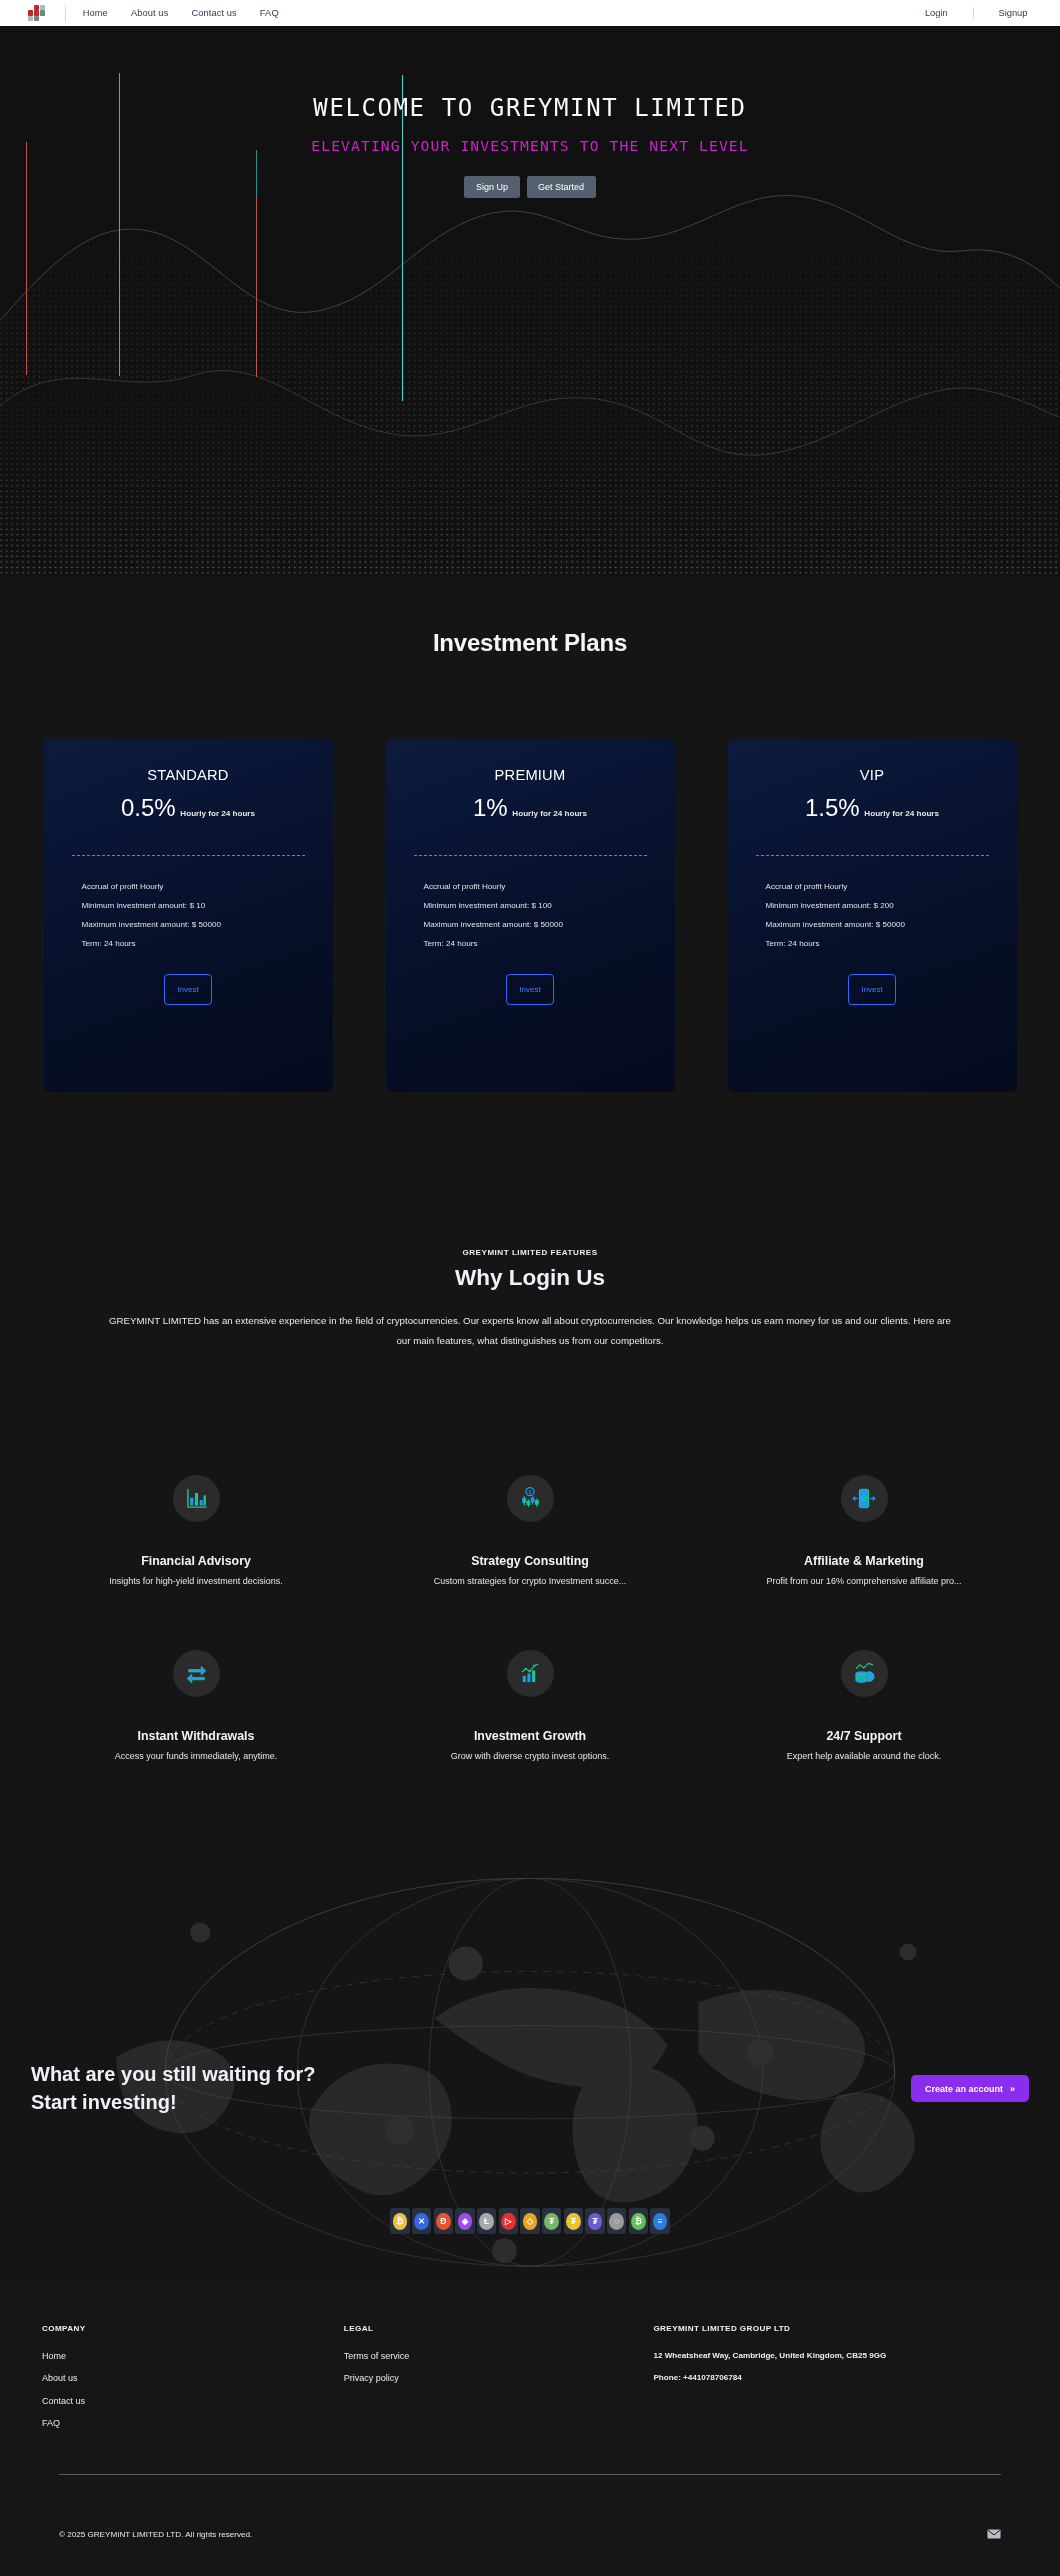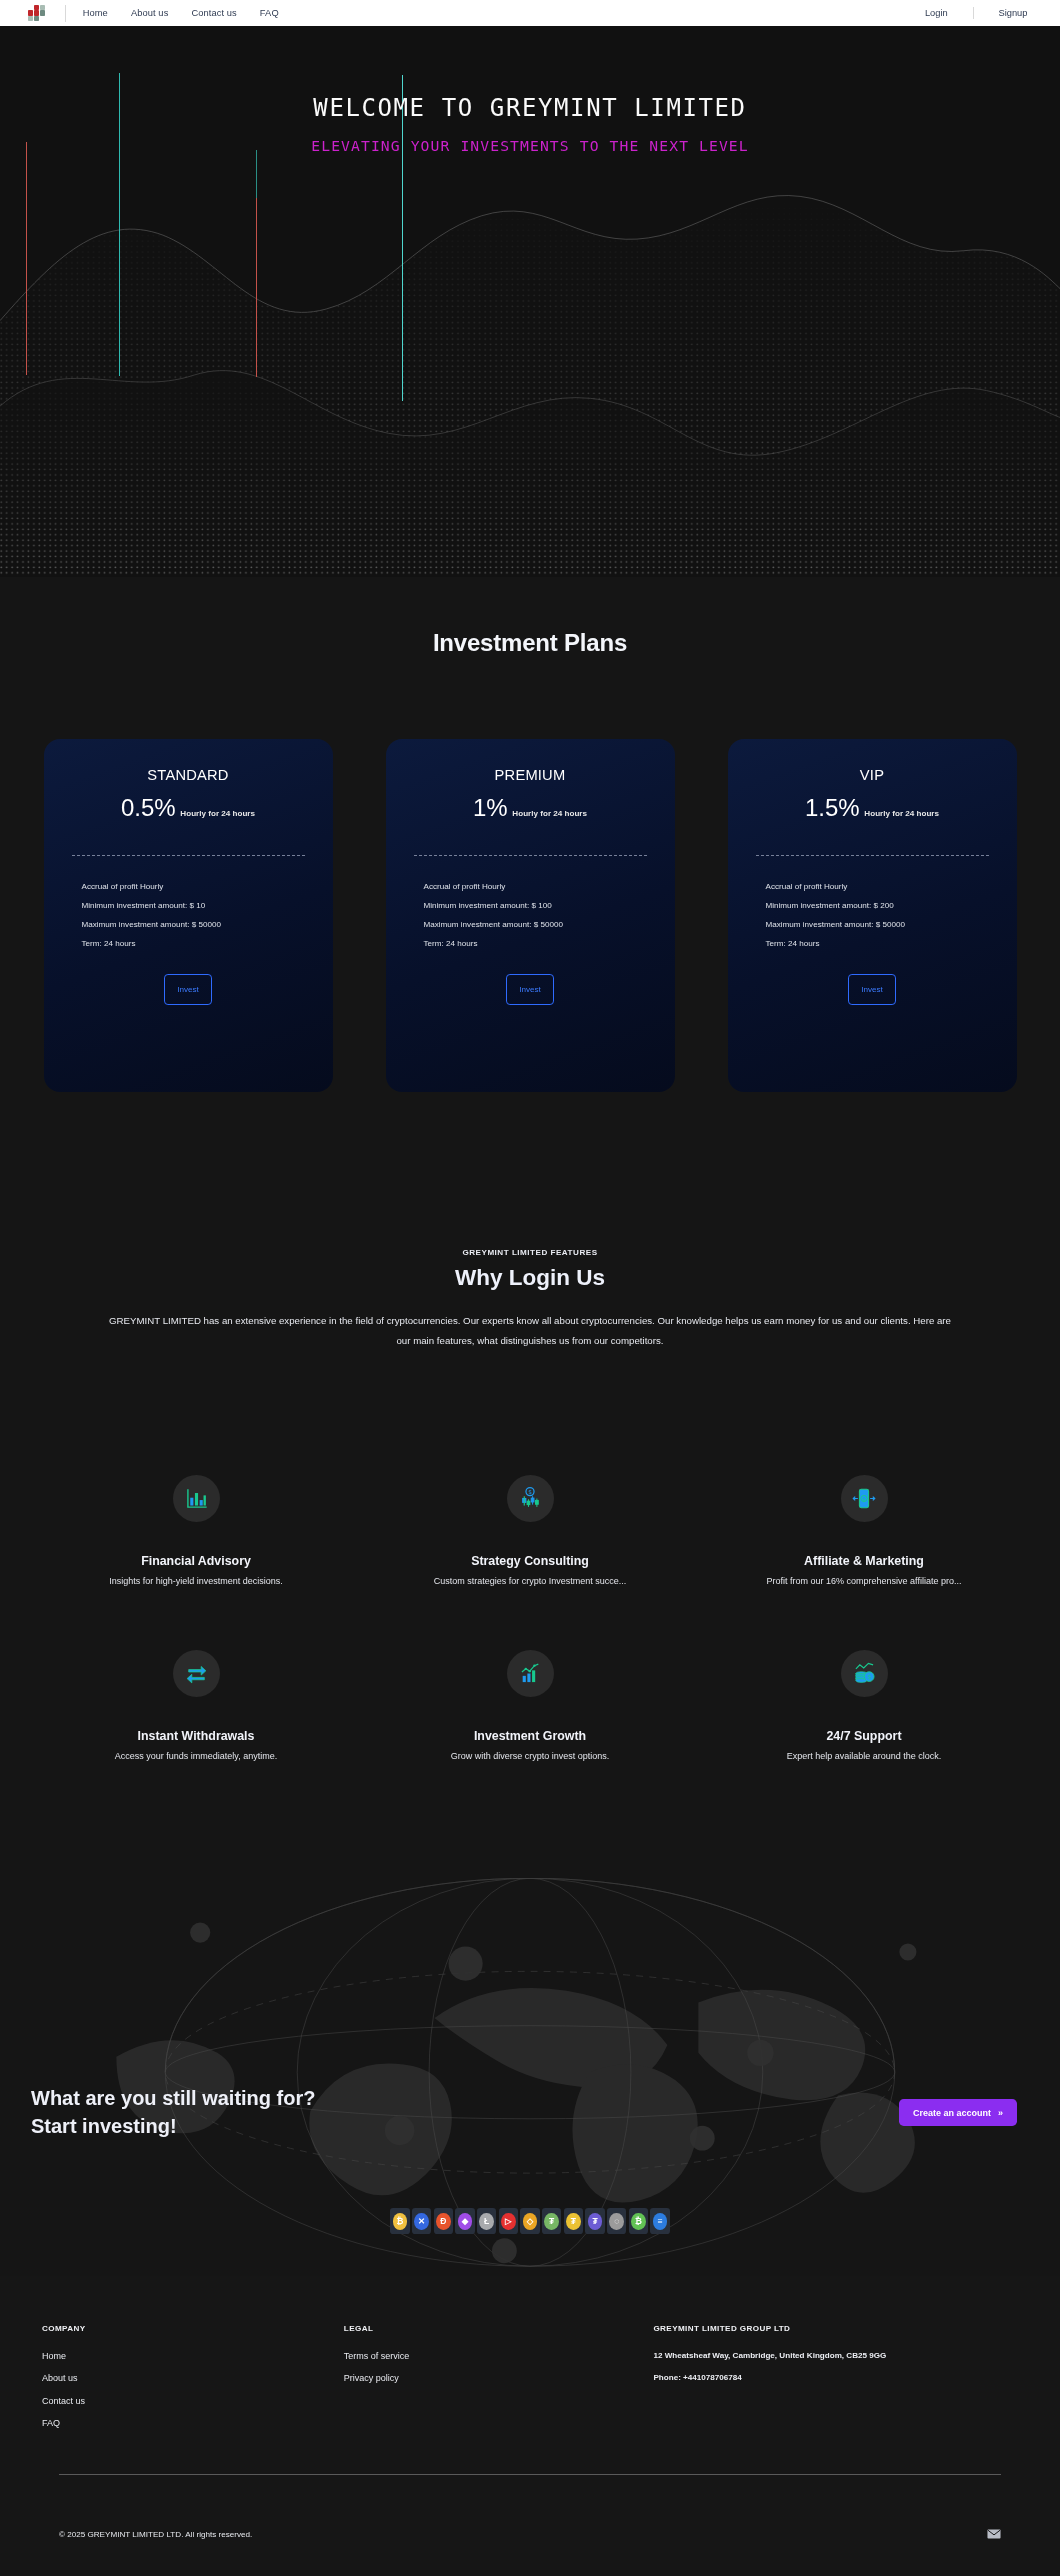--- a/index.html
+++ b/index.html
@@ -63,21 +63,21 @@
     position:absolute; top:629px; left:0; right:0; text-align:center;
     z-index:6; pointer-events:none;
   }
   .plans-head h2 { font-size:24px; font-weight:bold; letter-spacing:-0.2px; color:#f4f6fb;}
 
   .plans {
     position:absolute; top:739px; left:0; right:0;
     display:flex; justify-content:center; gap:53px; z-index:6;
   }
   .plan-card {
-    width:289px; height:353px; border-radius:16px;
+    width:289px; height:353px; border-radius:6px;
     background:linear-gradient(160deg,#0c1a3d 0%, #07102a 55%, #050b1d 100%);
     padding:28px 28px 0; text-align:center; position:relative;
   }
   .plan-name { font-size:14.7px; font-weight:400; letter-spacing:0.2px; color:#fff; }
   .plan-rate-row {
     margin-top:11px; display:flex; align-items:baseline; justify-content:center; gap:4.7px;
   }
   .plan-rate { font-size:24px; font-weight:400; color:#fff; }
   .plan-rate-note { font-size:8.1px; font-weight:bold; color:#e8e8e8; }
   .plan-divider {
@@ -107,21 +107,21 @@
   .fcircle {
     width:47px; height:47px; border-radius:50%; background:#2b2b2b;
     margin:0 auto; display:flex; align-items:center; justify-content:center;
   }
   .ftitle { margin-top:32px; font-size:12.4px; font-weight:bold; color:#f2f4fa; }
   .fdesc  { margin-top:7.8px; font-size:9px; color:#e4e6ec; }
   .frow2 { margin-top:64px; }
 
   
   .globe-wrap { position:absolute; top:1878px; left:0; right:0; height:404px; overflow:hidden; }
-  .cta { position:absolute; top:2061px; left:0; right:12px; padding:0 31px; z-index:8;margin-top:24px; }
+  .cta { position:absolute; top:2061px; left:0; right:0; padding:0 31px; z-index:8; }
   .cta-inner { display:flex; align-items:center; justify-content:space-between; }
   .cta-h { font-size:20px; font-weight:bold; line-height:1.38; color:#eef0f8; }
   .cta-btn {
     background:#8b2df0; border:none; border-radius:4.7px; color:#fff;
     font-size:9px; font-weight:bold; padding:8.5px 14px; cursor:pointer;
     display:flex; align-items:center; gap:7px;
     font-family:"Liberation Sans", sans-serif;
   }
 
   
@@ -239,20 +239,24 @@
     <div class="vline" style="left:25.6px;  top:116px; height:233px; background:#c4524a;"></div>
     <div class="vline" style="left:119px; top:47px;  height:303px; background:#2fb9b0;"></div>
     <div class="vline" style="left:256px; top:124px; height:225px; background:#2a8f86;"></div>
     <div class="vline" style="left:256px; top:172px; height:179px; background:#c4524a;"></div>
     <div class="vline" style="left:402px; top:49px;  height:326px; background:#4fd6ce;"></div>
   </div>
 
   <div class="hero-inner">
     <h1 class="hero-title">WELCOME TO GREYMINT LIMITED</h1>
     <p class="hero-sub">ELEVATING YOUR INVESTMENTS TO THE NEXT LEVEL</p>
+    <div class="hero-btns">
+      <button class="hero-btn">Sign Up</button>
+      <button class="hero-btn">Get Started</button>
+    </div>
   </div>
 </section>
 
 <div class="plans-head">
   <h2>Investment Plans</h2>
 </div>
 
 <div class="plans">
 
   <div class="plan-card">

